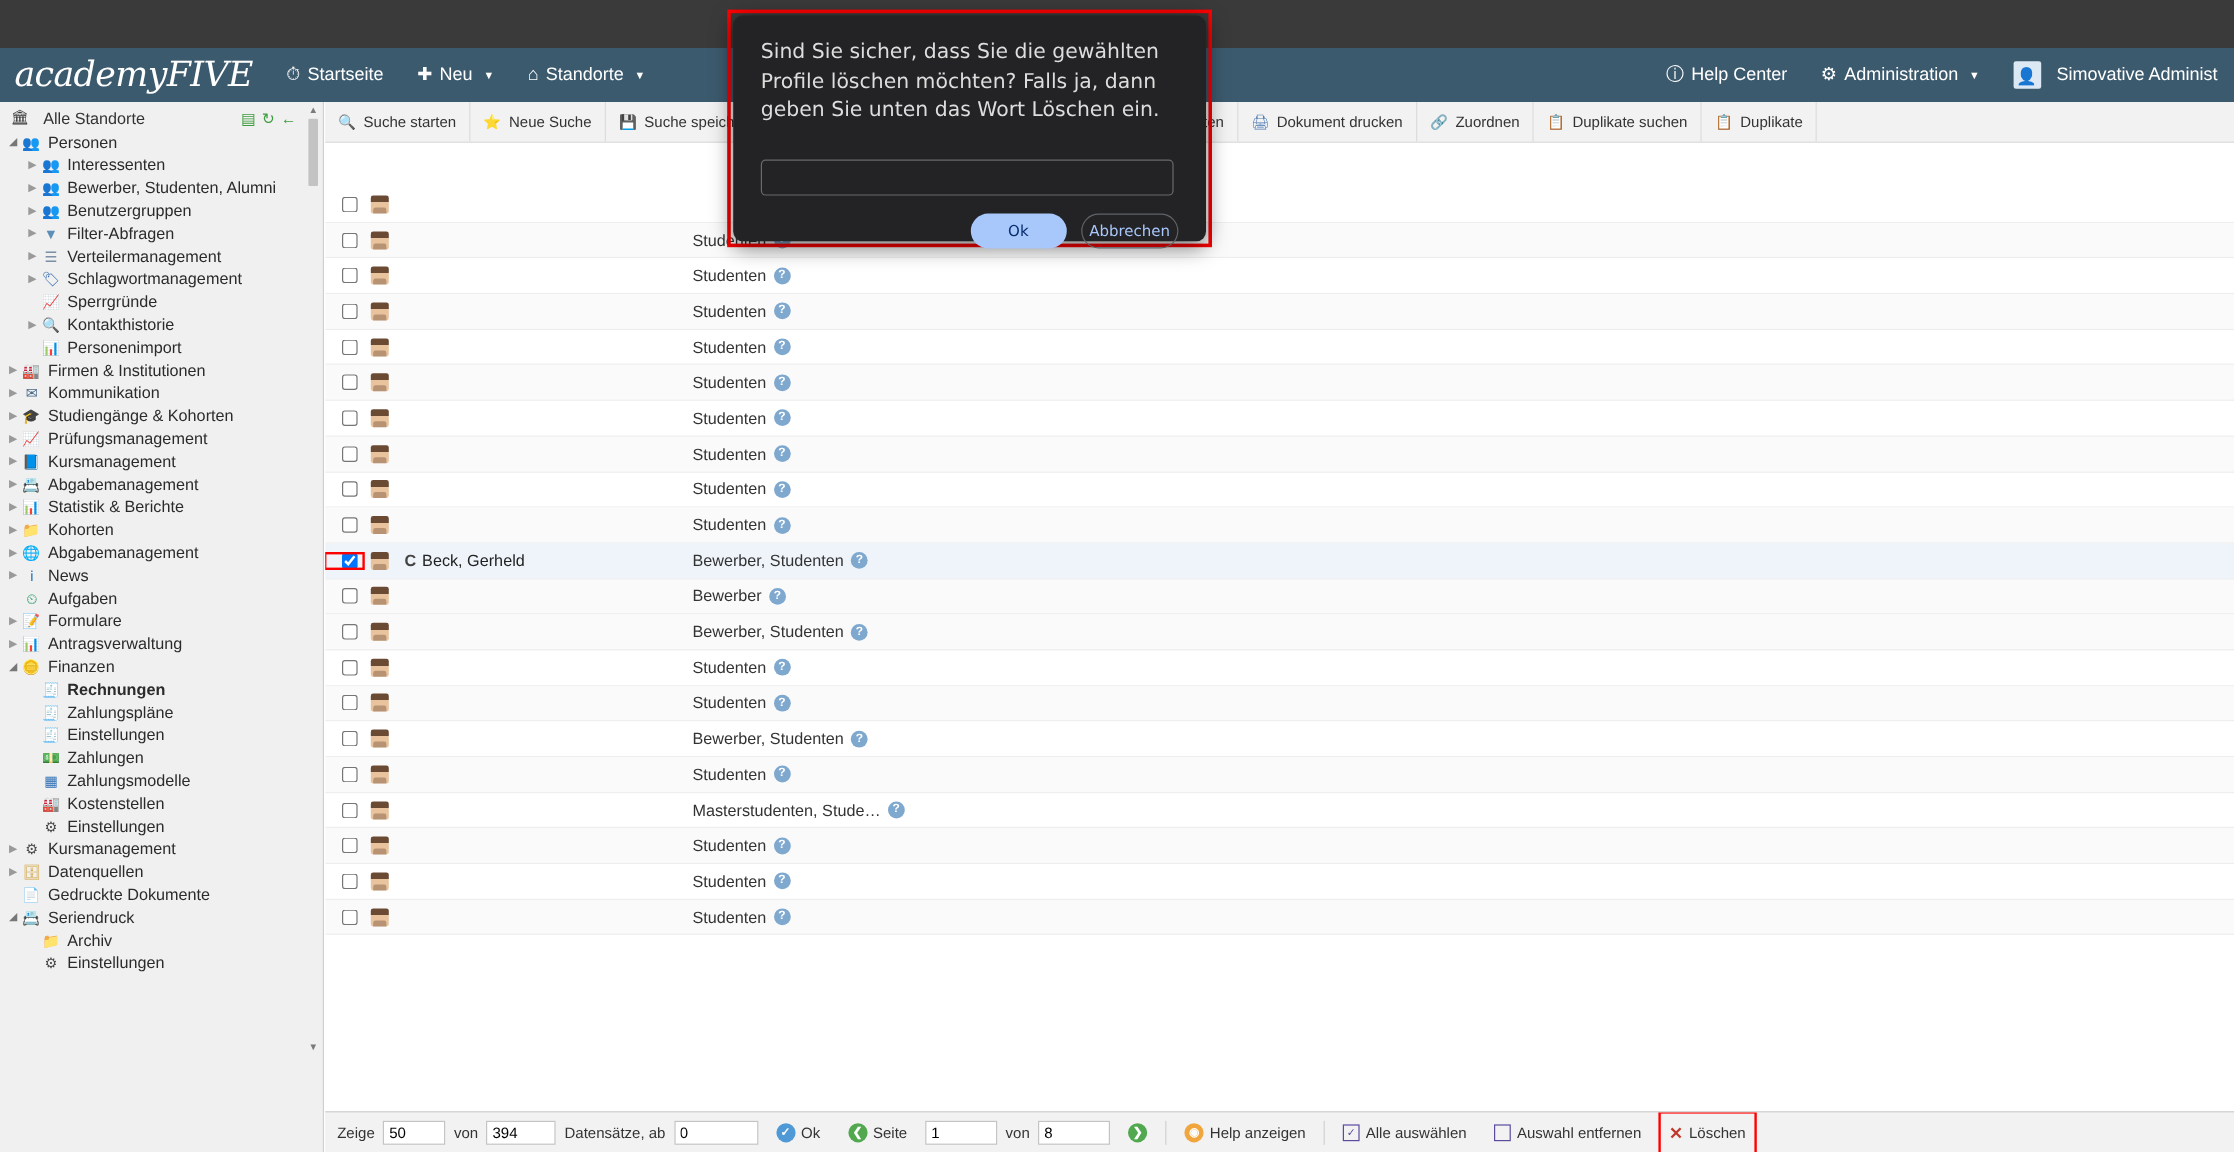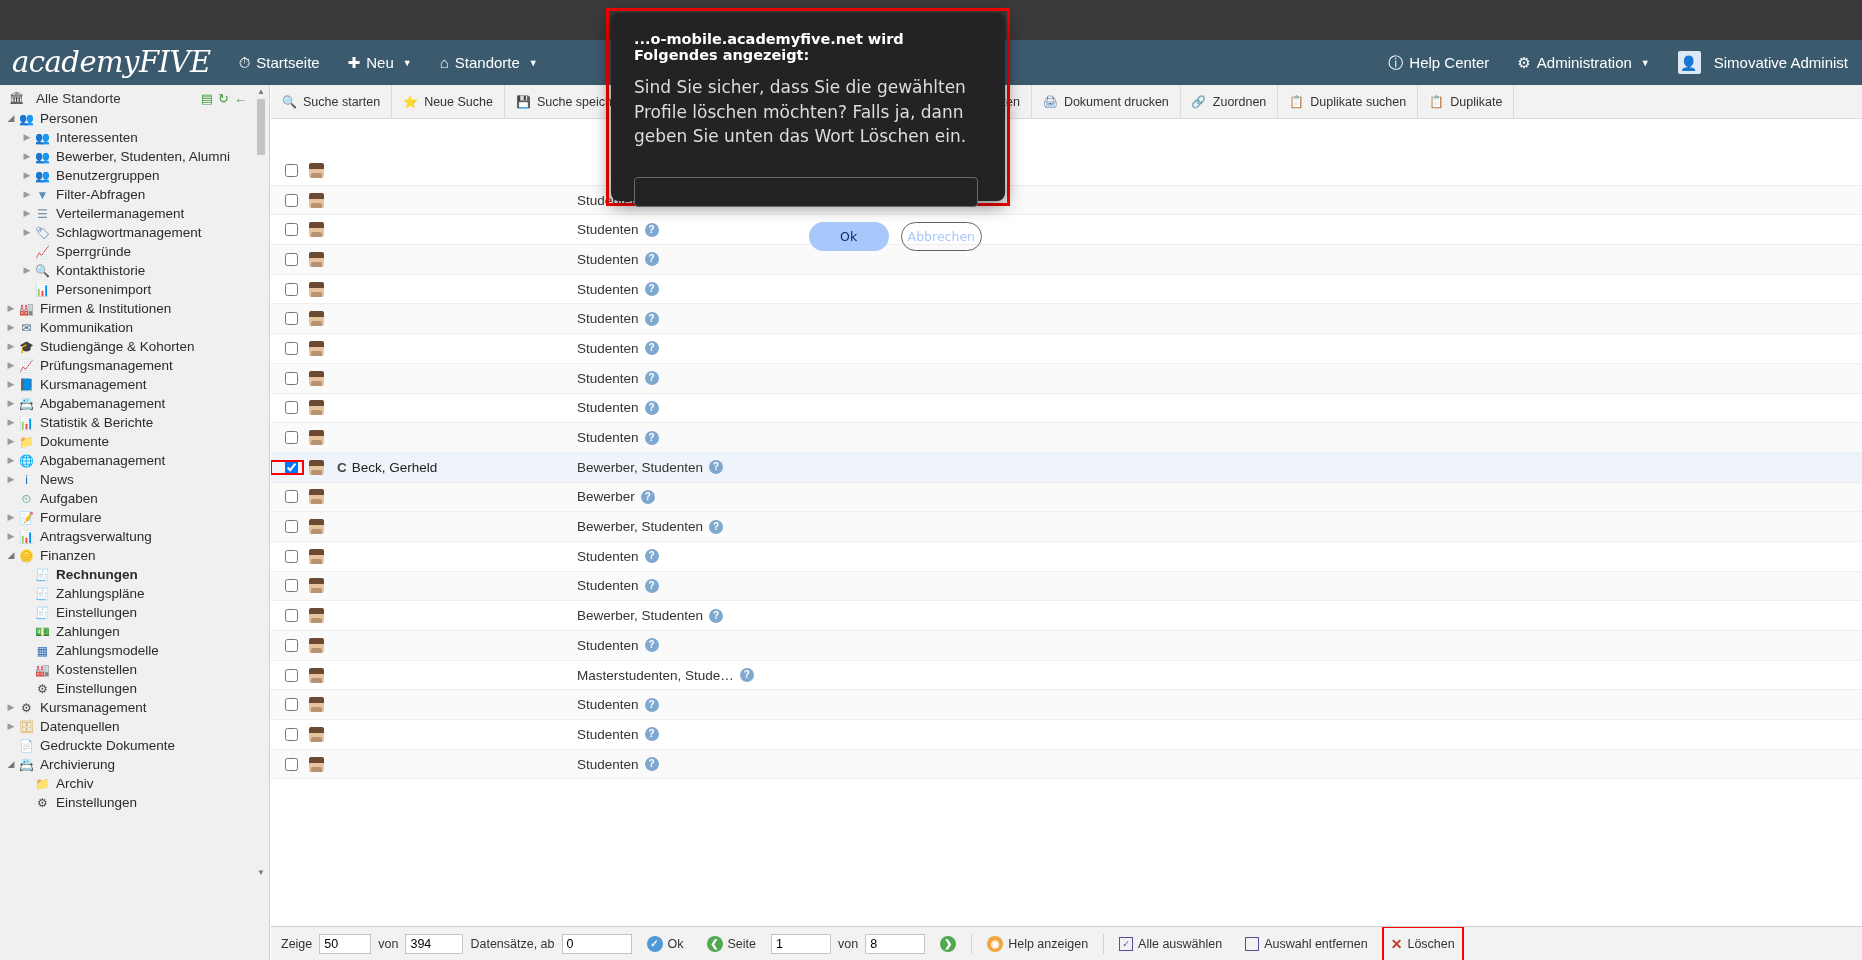--- a/index.html
+++ b/index.html
@@ -334,21 +334,21 @@
           <span class="lbl">Abgabemanagement</span>
         </div>
         <div class="node" style="padding-left: 4px;">
           <span class="arrow">▶</span>
           <span class="ico" style="color: rgb(45, 111, 181);">📊</span>
           <span class="lbl">Statistik &amp; Berichte</span>
         </div>
         <div class="node" style="padding-left: 4px;">
           <span class="arrow">▶</span>
           <span class="ico" style="color: rgb(107, 134, 173);">📁</span>
-          <span class="lbl">Dokumente</span>
+          <span class="lbl">Kohorten</span>
         </div>
         <div class="node" style="padding-left: 4px;">
           <span class="arrow">▶</span>
           <span class="ico" style="color: rgb(45, 111, 181);">🌐</span>
           <span class="lbl">Abgabemanagement</span>
         </div>
         <div class="node" style="padding-left: 4px;">
           <span class="arrow">▶</span>
           <span class="ico" style="color: rgb(31, 111, 184);">ℹ</span>
           <span class="lbl">News</span>
@@ -419,21 +419,21 @@
           <span class="lbl">Datenquellen</span>
         </div>
         <div class="node" style="padding-left: 4px;">
           <span class="arrow"></span>
           <span class="ico" style="color: rgb(62, 158, 126);">📄</span>
           <span class="lbl">Gedruckte Dokumente</span>
         </div>
         <div class="node" style="padding-left: 4px;">
           <span class="arrow open">◢</span>
           <span class="ico" style="color: rgb(91, 122, 158);">📇</span>
-          <span class="lbl">Archivierung</span>
+          <span class="lbl">Seriendruck</span>
         </div>
         <div class="node" style="padding-left: 20px;">
           <span class="arrow"></span>
           <span class="ico" style="color: rgb(107, 134, 173);">📁</span>
           <span class="lbl">Archiv</span>
         </div>
         <div class="node" style="padding-left: 20px;">
           <span class="arrow"></span>
           <span class="ico" style="color: rgb(74, 74, 74);">⚙</span>
           <span class="lbl">Einstellungen</span>
@@ -827,21 +827,20 @@
       </div>
       <div class="fbtn del-hl">
         <span class="xred">✕</span>
         <span>Löschen</span>
       </div>
     </div>
   </div>
 
   <div class="modal-outline"></div>
   <div class="modal">
-    <h1>...o-mobile.academyfive.net wird Folgendes angezeigt:</h1>
     <p>Sind Sie sicher, dass Sie die gewählten Profile löschen möchten? Falls ja, dann geben Sie unten das Wort Löschen ein.</p>
     <input class="word" type="text" value="" style="">
     <div class="btns">
       <button class="mbtn primary">Ok</button>
       <button class="mbtn secondary">Abbrechen</button>
     </div>
   </div>
 
 </div>
 

